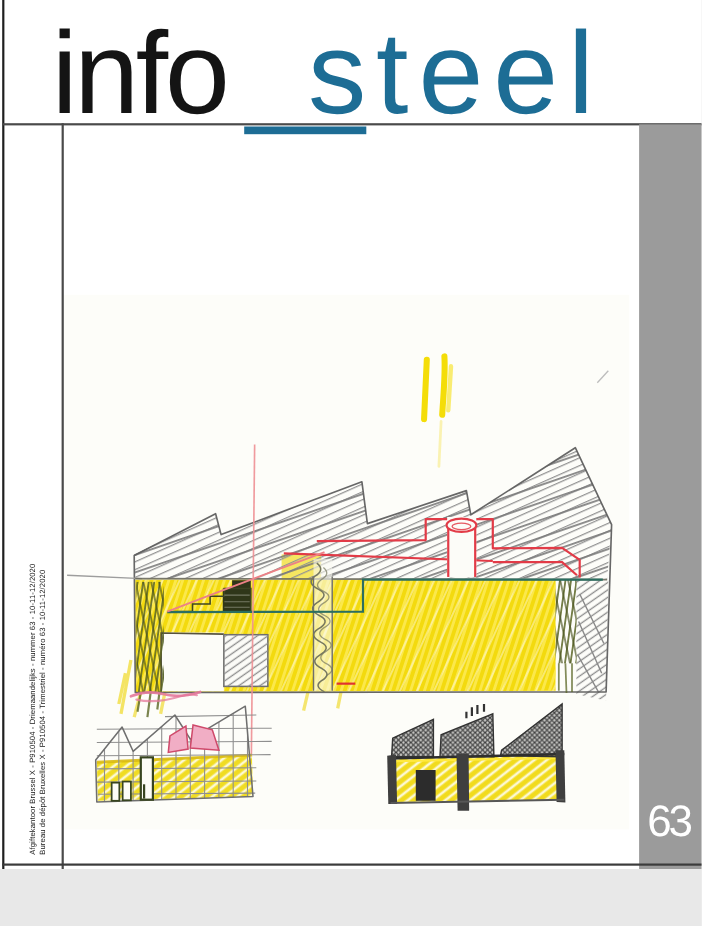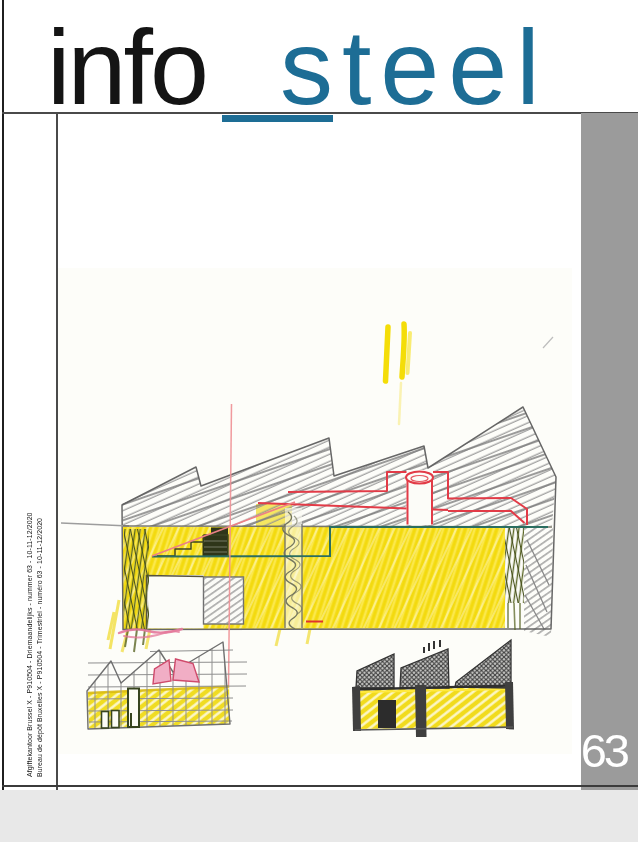--- a/index.html
+++ b/index.html
@@ -12,21 +12,21 @@
   .rule-header{position:absolute;left:2px;top:112px;width:636px;height:1.6px;background:#4a4a4a;}
   .line-left-inner{position:absolute;left:56px;top:112px;width:1.5px;height:730px;background:#4a4a4a;}
   .rule-bottom{position:absolute;left:2px;top:785px;width:636px;height:1.6px;background:#3b3b3b;}
   .grey-col{position:absolute;left:581px;top:113px;width:57px;height:729px;background:#9b9b9b;}
   
   .masthead{position:absolute;left:47px;top:14px;line-height:1;white-space:nowrap;}
   .masthead .w1{font-size:106px;letter-spacing:-3px;color:#141414;}
   .masthead .w2{font-size:106px;letter-spacing:9px;color:#1d6d95;margin-left:74px;}
   .underscore-bar{position:absolute;left:222px;top:115px;width:111px;height:7px;background:#1d6d95;}
   
-  .issue-number{position:absolute;right:11px;top:727px;font-size:47px;line-height:1;
+  .issue-number{position:absolute;right:11px;top:727px;font-size:40px;line-height:1;
     letter-spacing:-3px;color:#ffffff;}
   
   .spine{position:absolute;left:44px;top:751px;width:340px;height:26px;
     transform-origin:0 100%;transform:rotate(-90deg) scale(0.73);
     font-size:9.5px;line-height:13px;color:#161616;white-space:nowrap;letter-spacing:0.15px;}
   .sketch-svg{position:absolute;left:0;top:0;width:638px;height:842px;pointer-events:none;}
 </style>
 </head>
 <body>
 

